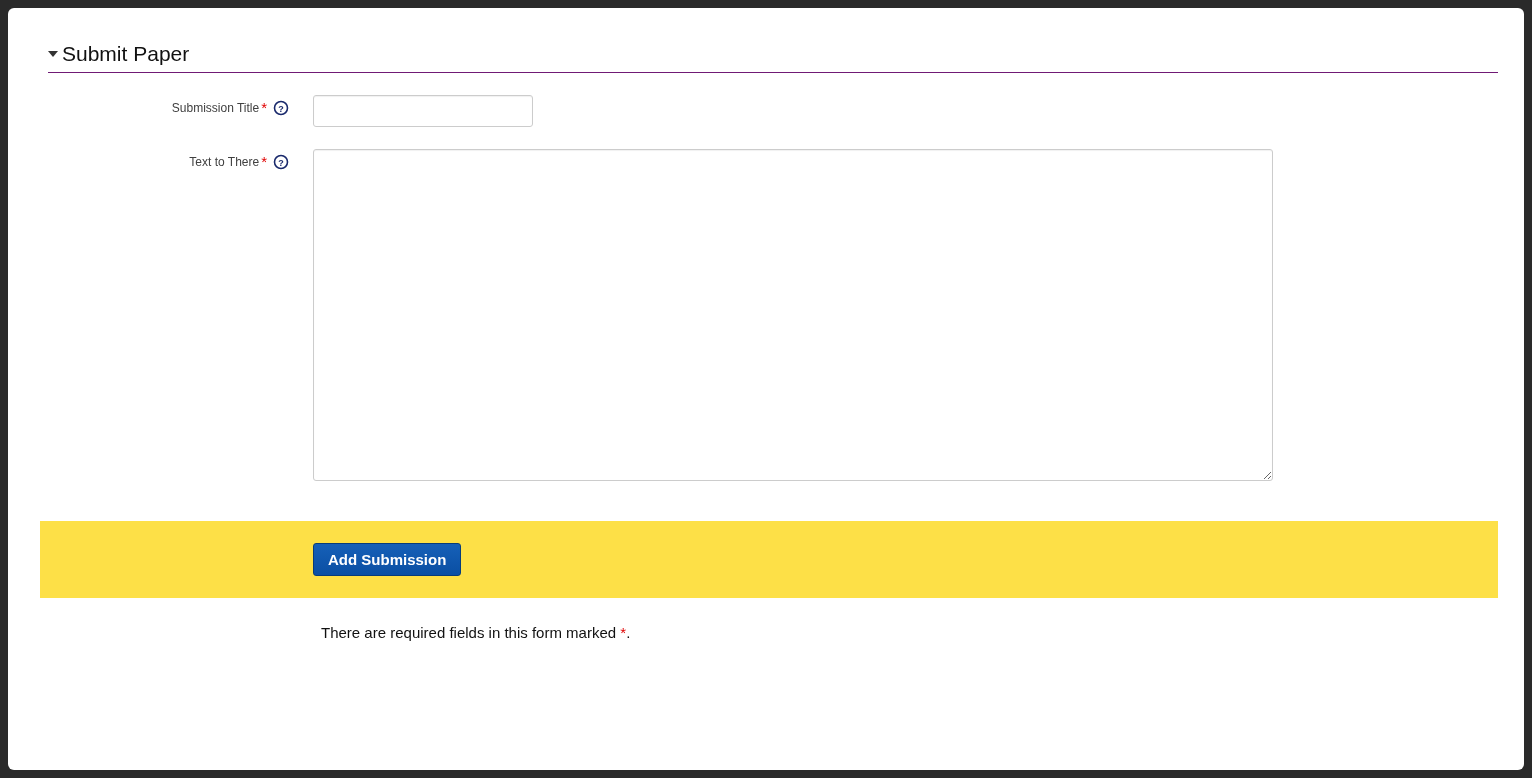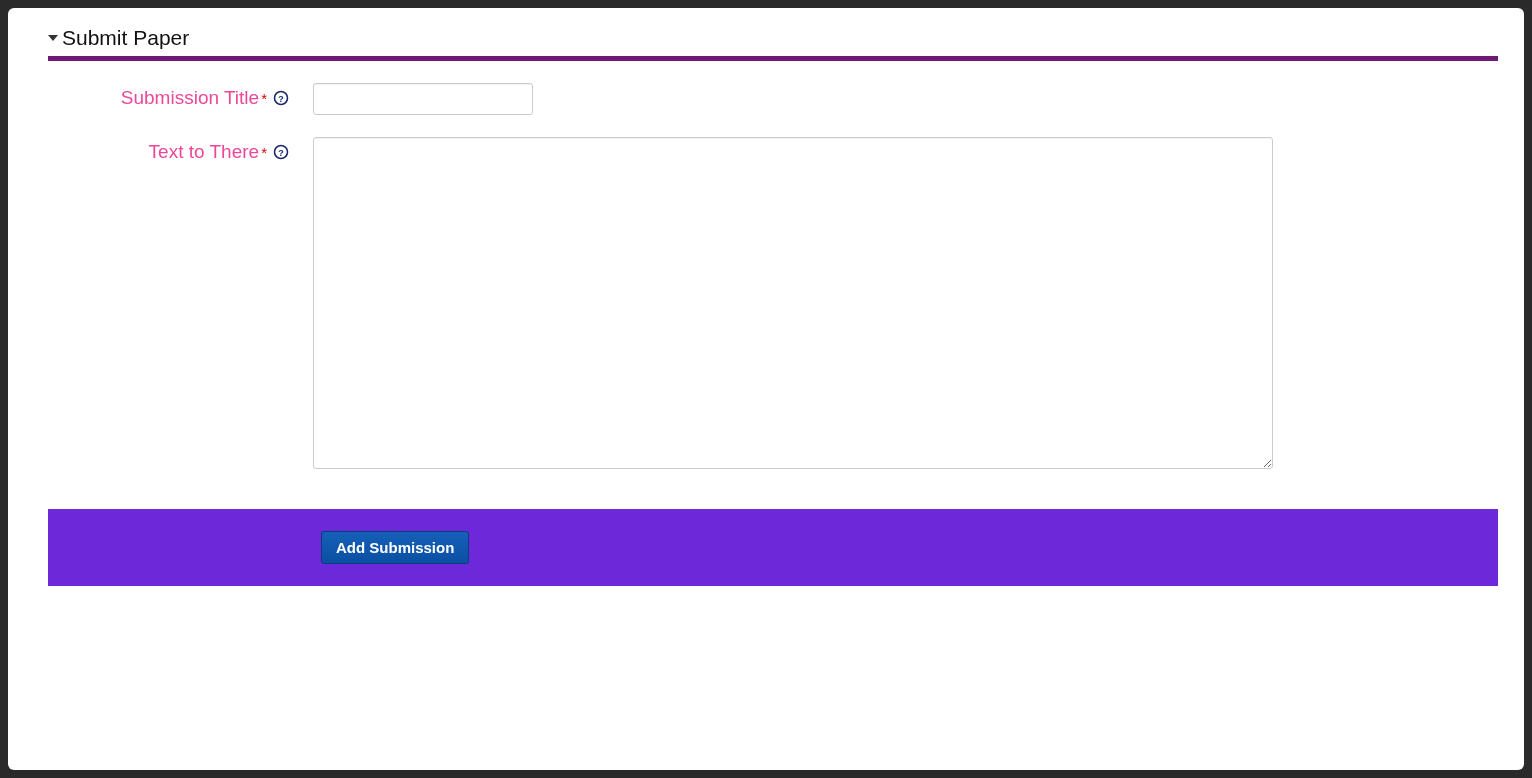--- a/index.html
+++ b/index.html
@@ -28,23 +28,24 @@
       border-radius: 6px;
       width: 100%;
       height: 100%;
       padding: 18px 26px 10px 32px;
       overflow: hidden;
     }
     .section-header {
       display: flex;
       align-items: center;
       padding-bottom: 6px;
-      border-bottom: 5px solid #701a75;
+      border-bottom: 1px solid #701a75;
       margin-bottom: 22px;
       margin-left: 8px;
+      margin-top: 16px;
     }
     .section-header .caret {
       margin-right: 4px;
       display: inline-flex;
     }
     .section-title {
       font-size: 21px;
       font-weight: 400;
       color: #111;
     }
@@ -57,22 +58,22 @@
       width: 255px;
       text-align: right;
       padding-right: 6px;
       padding-top: 4px;
       display: flex;
       justify-content: flex-end;
       align-items: center;
       gap: 2px;
     }
     .label-txt {
-      font-size: 19px;
-      color: #ec4899;
+      font-size: 12px;
+      color: #404040;
     }
     .req {
       color: #e00000;
       font-size: 15px;
     }
     .help-icon {
       display: inline-flex;
       margin-left: 4px;
       cursor: pointer;
     }
@@ -94,24 +95,23 @@
       height: 332px;
       border: 1px solid #ccc;
       border-radius: 3px;
       padding: 6px 8px;
       font-size: 14px;
       font-family: inherit;
       box-shadow: inset 0 1px 1px rgba(0,0,0,0.06);
       resize: both;
     }
     .button-bar {
-      background: #6d28d9;
+      background: #fde047;
       margin-top: 36px;
       padding: 22px 0 22px 273px;
-      margin-left: 8px;
     }
     .primary-btn {
       background: #0a4fa3;
       background: linear-gradient(#1660b8, #0a4fa3);
       color: #fff;
       border: 1px solid #083c7a;
       border-radius: 3px;
       padding: 7px 14px;
       font-size: 15px;
       font-weight: 600;
@@ -168,15 +168,18 @@
       </div>
       <div class="input-cell">
         <textarea class="textarea-input" style=""></textarea>
       </div>
     </div>
 
     <div class="button-bar">
       <button class="primary-btn">Add Submission</button>
     </div>
 
+    <div class="note-row">
+      <span>There are required fields in this form marked </span><span class="req">*</span><span>.</span>
+    </div>
 
   </div>
 </div>
 
 </body></html>

